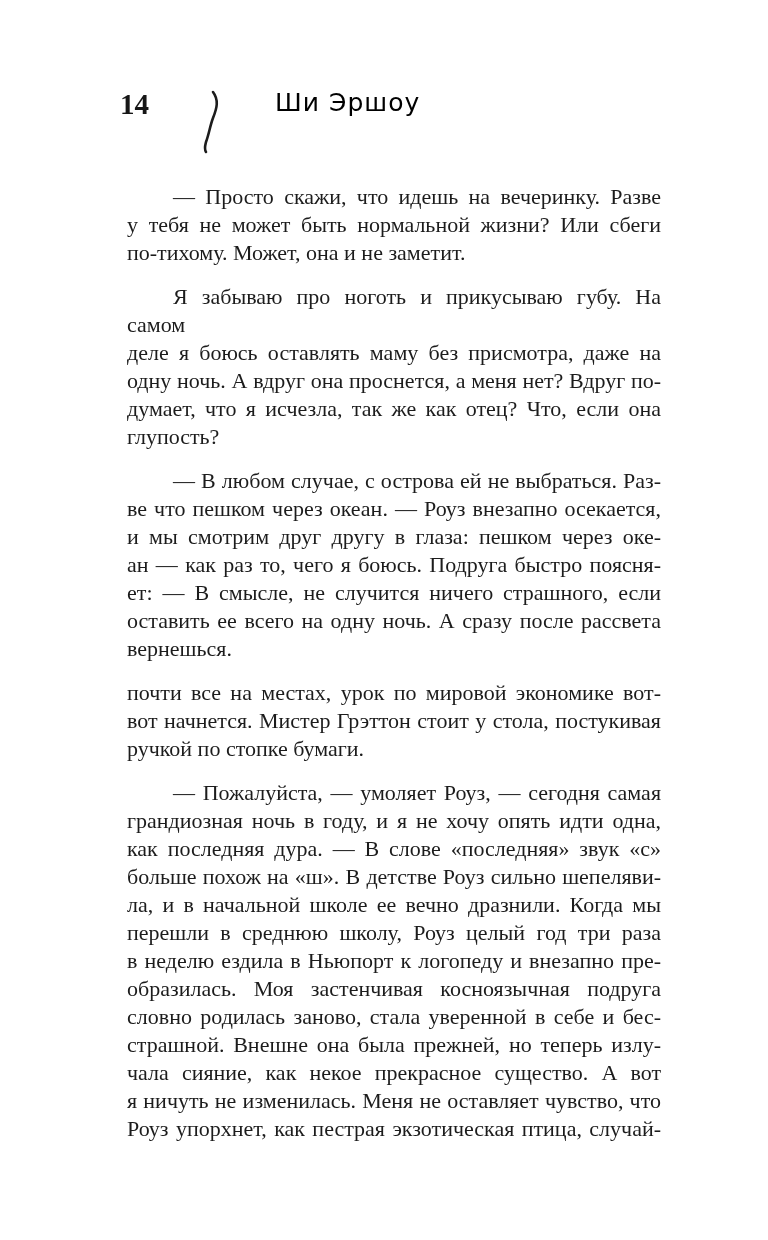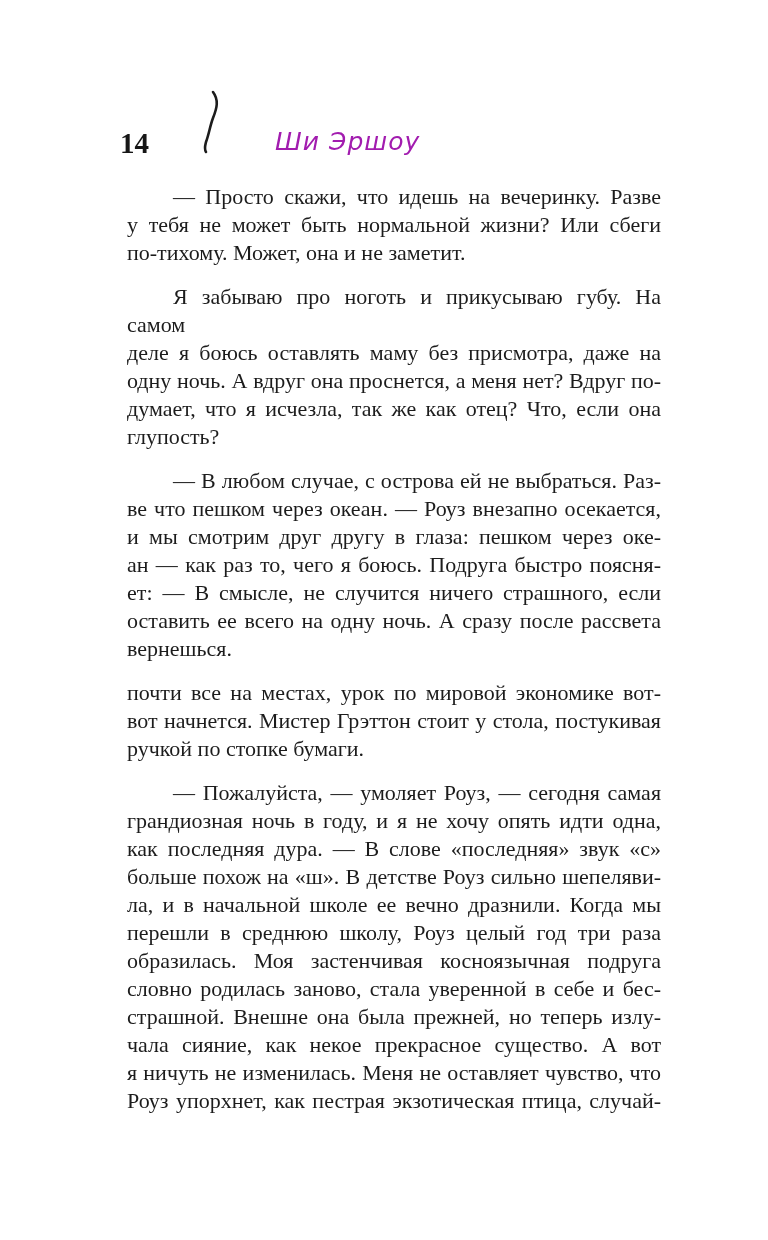--- a/index.html
+++ b/index.html
@@ -16,42 +16,41 @@
     font-family: "Liberation Serif", serif;
     color: #1c1c1c;
   }
   
   .running-header {
     position: absolute;
     left: 120px;
     top: 90px;
     height: 68px;
     display: flex;
-    align-items: flex-end;
+    align-items: flex-start;
     gap: 33px;
   }
   .page-number {
     font-family: "Liberation Serif", serif;
     font-weight: 700;
     font-size: 29px;
     color: #161616;
     line-height: 1;
   }
   .brace {
     margin-left: 18px;
     margin-right: 20px;
     display: block;
   }
   .author-name {
     font-family: "DejaVu Sans", sans-serif;
-    font-style: italic;
     font-weight: 400;
     font-size: 25px;
     letter-spacing: 1px;
-    color: #a21caf;
+    color: #000000;
     line-height: 1;
     padding-bottom: 4px;
   }
   
   .page-body {
     position: absolute;
     left: 111px;
     top: 167px;
     width: 566px;
     font-size: 22px;
@@ -110,20 +109,21 @@
         <div class="line">вот начнется. Мистер Грэттон стоит у стола, постукивая</div>
         <div class="line last">ручкой по стопке бумаги.</div>
       </div>
       <div class="para">
         <div class="line first">— Пожалуйста, — умоляет Роуз, — сегодня самая</div>
         <div class="line">грандиозная ночь в году, и я не хочу опять идти одна,</div>
         <div class="line">как последняя дура. — В слове «последняя» звук «с»</div>
         <div class="line">больше похож на «ш». В детстве Роуз сильно шепеляви-</div>
         <div class="line">ла, и в начальной школе ее вечно дразнили. Когда мы</div>
         <div class="line">перешли в среднюю школу, Роуз целый год три раза</div>
+        <div class="line">в неделю ездила в Ньюпорт к логопеду и внезапно пре-</div>
         <div class="line">образилась. Моя застенчивая косноязычная подруга</div>
         <div class="line">словно родилась заново, стала уверенной в себе и бес-</div>
         <div class="line">страшной. Внешне она была прежней, но теперь излу-</div>
         <div class="line">чала сияние, как некое прекрасное существо. А вот</div>
         <div class="line">я ничуть не изменилась. Меня не оставляет чувство, что</div>
         <div class="line">Роуз упорхнет, как пестрая экзотическая птица, случай-</div>
       </div>
     </div>
 
 </div>

